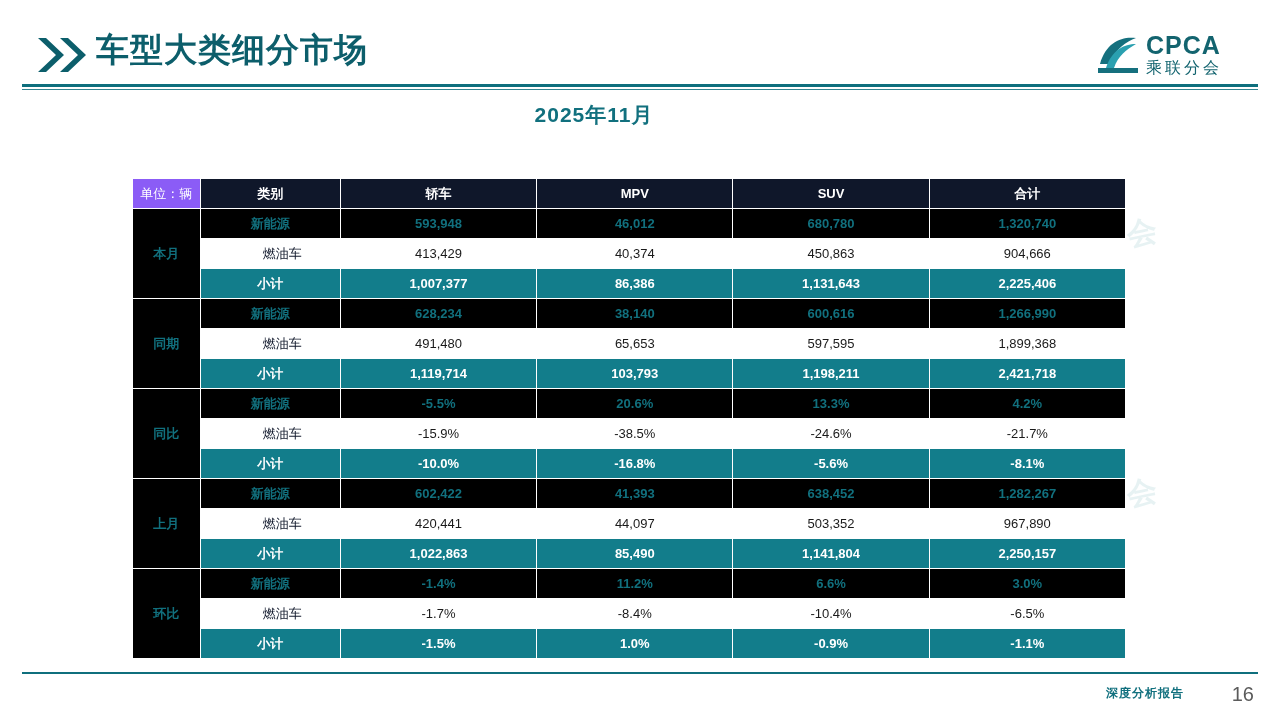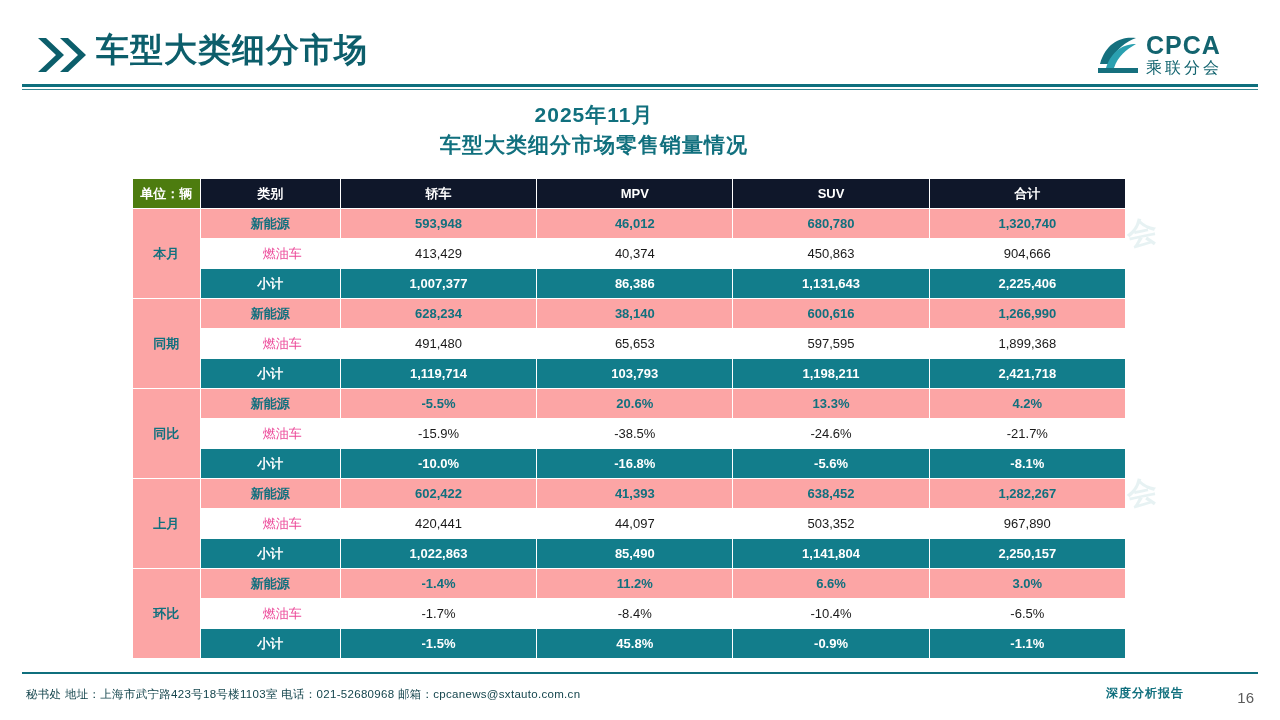--- a/index.html
+++ b/index.html
@@ -107,45 +107,45 @@
     padding: 0 4px;
     white-space: nowrap;
   }
   .hdr {
     background: #0f172a;
     color: #ffffff;
     font-weight: bold;
     font-size: 13.5px;
   }
   .unit {
-    background: #4d7c0f;
+    background: #8b5cf6;
     color: #ffffff;
-    font-weight: bold;
+    font-weight: normal;
     font-size: 11px;
   }
   .grp {
     background: #ffffff;
     color: #1a1a1a;
     font-weight: bold;
     font-size: 14px;
     border: 1px solid #127d8b;
     line-height: 20px;
   }
   .row-nev td {
-    background: #fca5a5;
+    background: #000000;
     color: #11707e;
     font-weight: bold;
   }
   .row-ice td {
     background: #ffffff;
     color: #1a1a1a;
     border-left-color: #cfd8d8;
     border-right-color: #cfd8d8;
   }
-  .row-ice td.lbl { color: #ec4899; padding-left: 28px; }
+  .row-ice td.lbl { color: #0f172a; padding-left: 28px; }
   .row-sub td {
     background: #127d8b;
     color: #ffffff;
     font-weight: bold;
   }
   .cell-label { text-align: center; }
 
   
   .wm {
     position: absolute;
@@ -176,21 +176,21 @@
     position: absolute;
     right: 96px; bottom: 18px;
     font-size: 12px;
     font-weight: bold;
     color: #11707e;
     letter-spacing: 1px;
   }
   .page-num {
     position: absolute;
     right: 26px; bottom: 14px;
-    font-size: 15px;
+    font-size: 20px;
     color: #5b5b5b;
   }
 </style>
 </head>
 <body>
 
 <div class="slide">
 
   <div class="header">
     <div class="chev-wrap">
@@ -213,21 +213,20 @@
       </div>
       <div class="logo-text">
         <span class="logo-main">CPCA</span>
         <span class="logo-sub">乘联分会</span>
       </div>
     </div>
   </div>
 
   <div class="title-block">
     <div class="title-line">2025年11月</div>
-    <div class="title-line">车型大类细分市场零售销量情况</div>
   </div>
 
   <div class="wm" style="left:150px; top:228px;">CPCA乘联分会</div>
   <div class="wm" style="left:560px; top:236px;">CPCA乘联分会</div>
   <div class="wm" style="left:940px; top:232px;">CPCA乘联分会</div>
   <div class="wm" style="left:150px; top:492px;">CPCA乘联分会</div>
   <div class="wm" style="left:560px; top:498px;">CPCA乘联分会</div>
   <div class="wm" style="left:940px; top:492px;">CPCA乘联分会</div>
 
   <div class="table-wrap">
@@ -355,26 +354,25 @@
         <tr class="row-ice">
           <td class="cell-label lbl">燃油车</td>
           <td>-1.7%</td>
           <td>-8.4%</td>
           <td>-10.4%</td>
           <td>-6.5%</td>
         </tr>
         <tr class="row-sub">
           <td class="cell-label">小计</td>
           <td>-1.5%</td>
-          <td>45.8%</td>
+          <td>1.0%</td>
           <td>-0.9%</td>
           <td>-1.1%</td>
         </tr>
       </tbody>
     </table>
   </div>
 
   <div class="footer-rule"></div>
-  <div class="footer-text">秘书处  地址：上海市武宁路423号18号楼1103室  电话：021-52680968  邮箱：cpcanews@sxtauto.com.cn</div>
   <div class="footer-right">深度分析报告</div>
   <div class="page-num">16</div>
 
 </div>
 
 </body></html>

